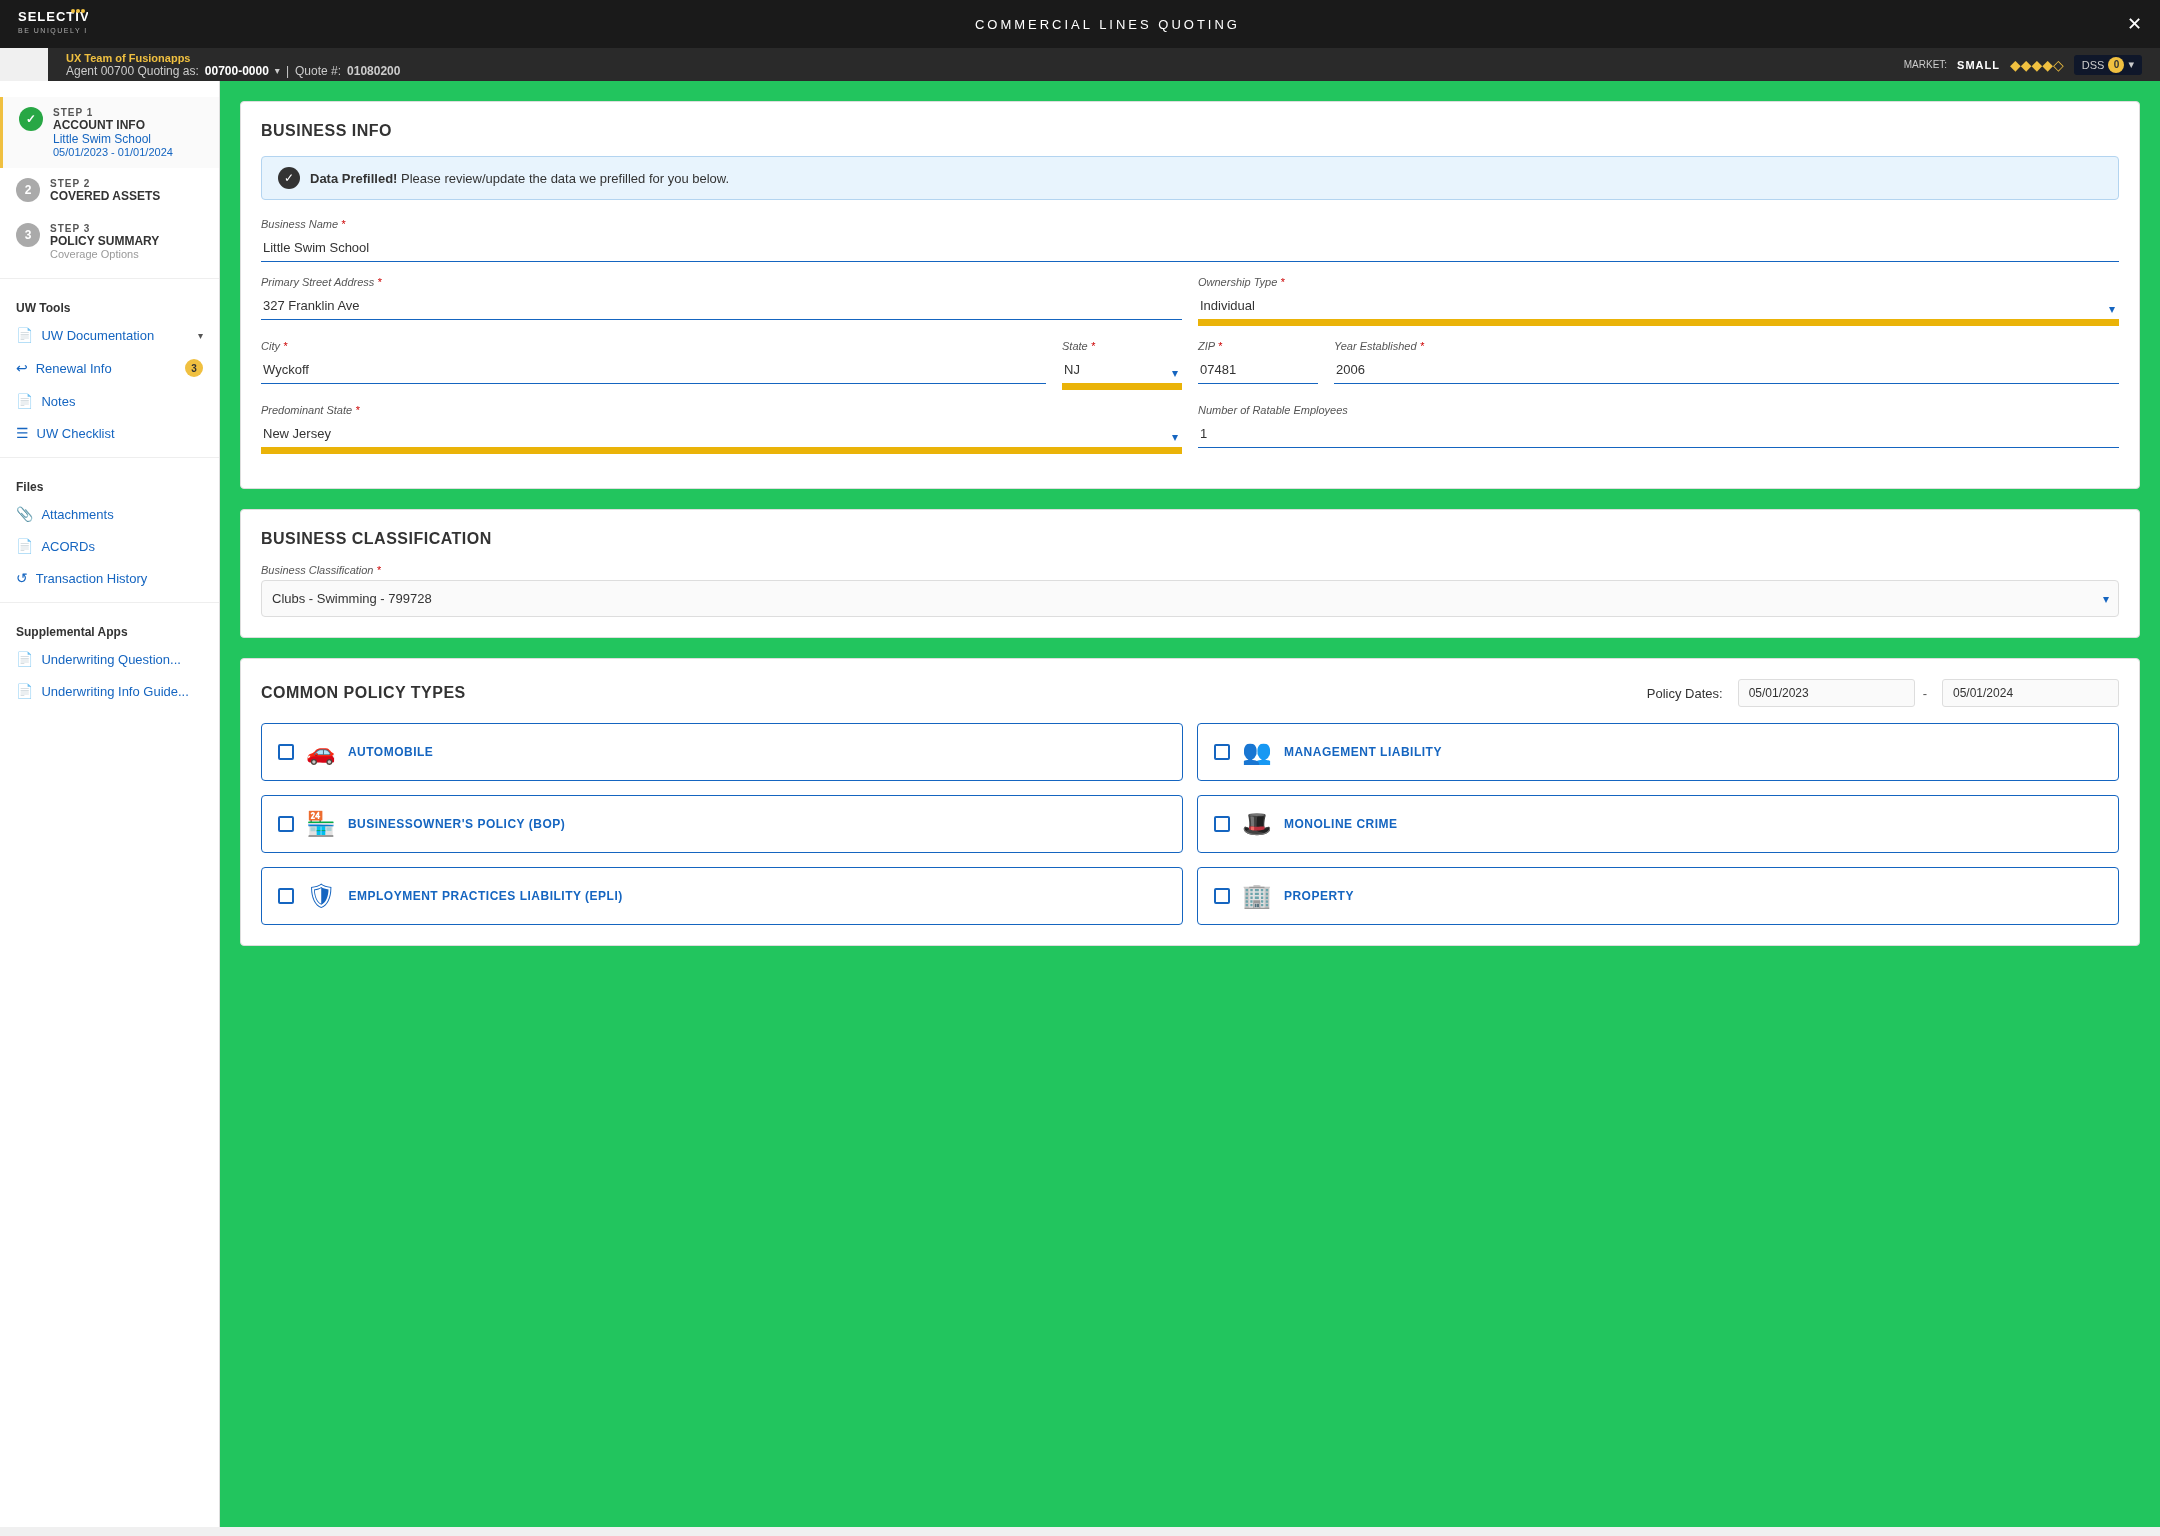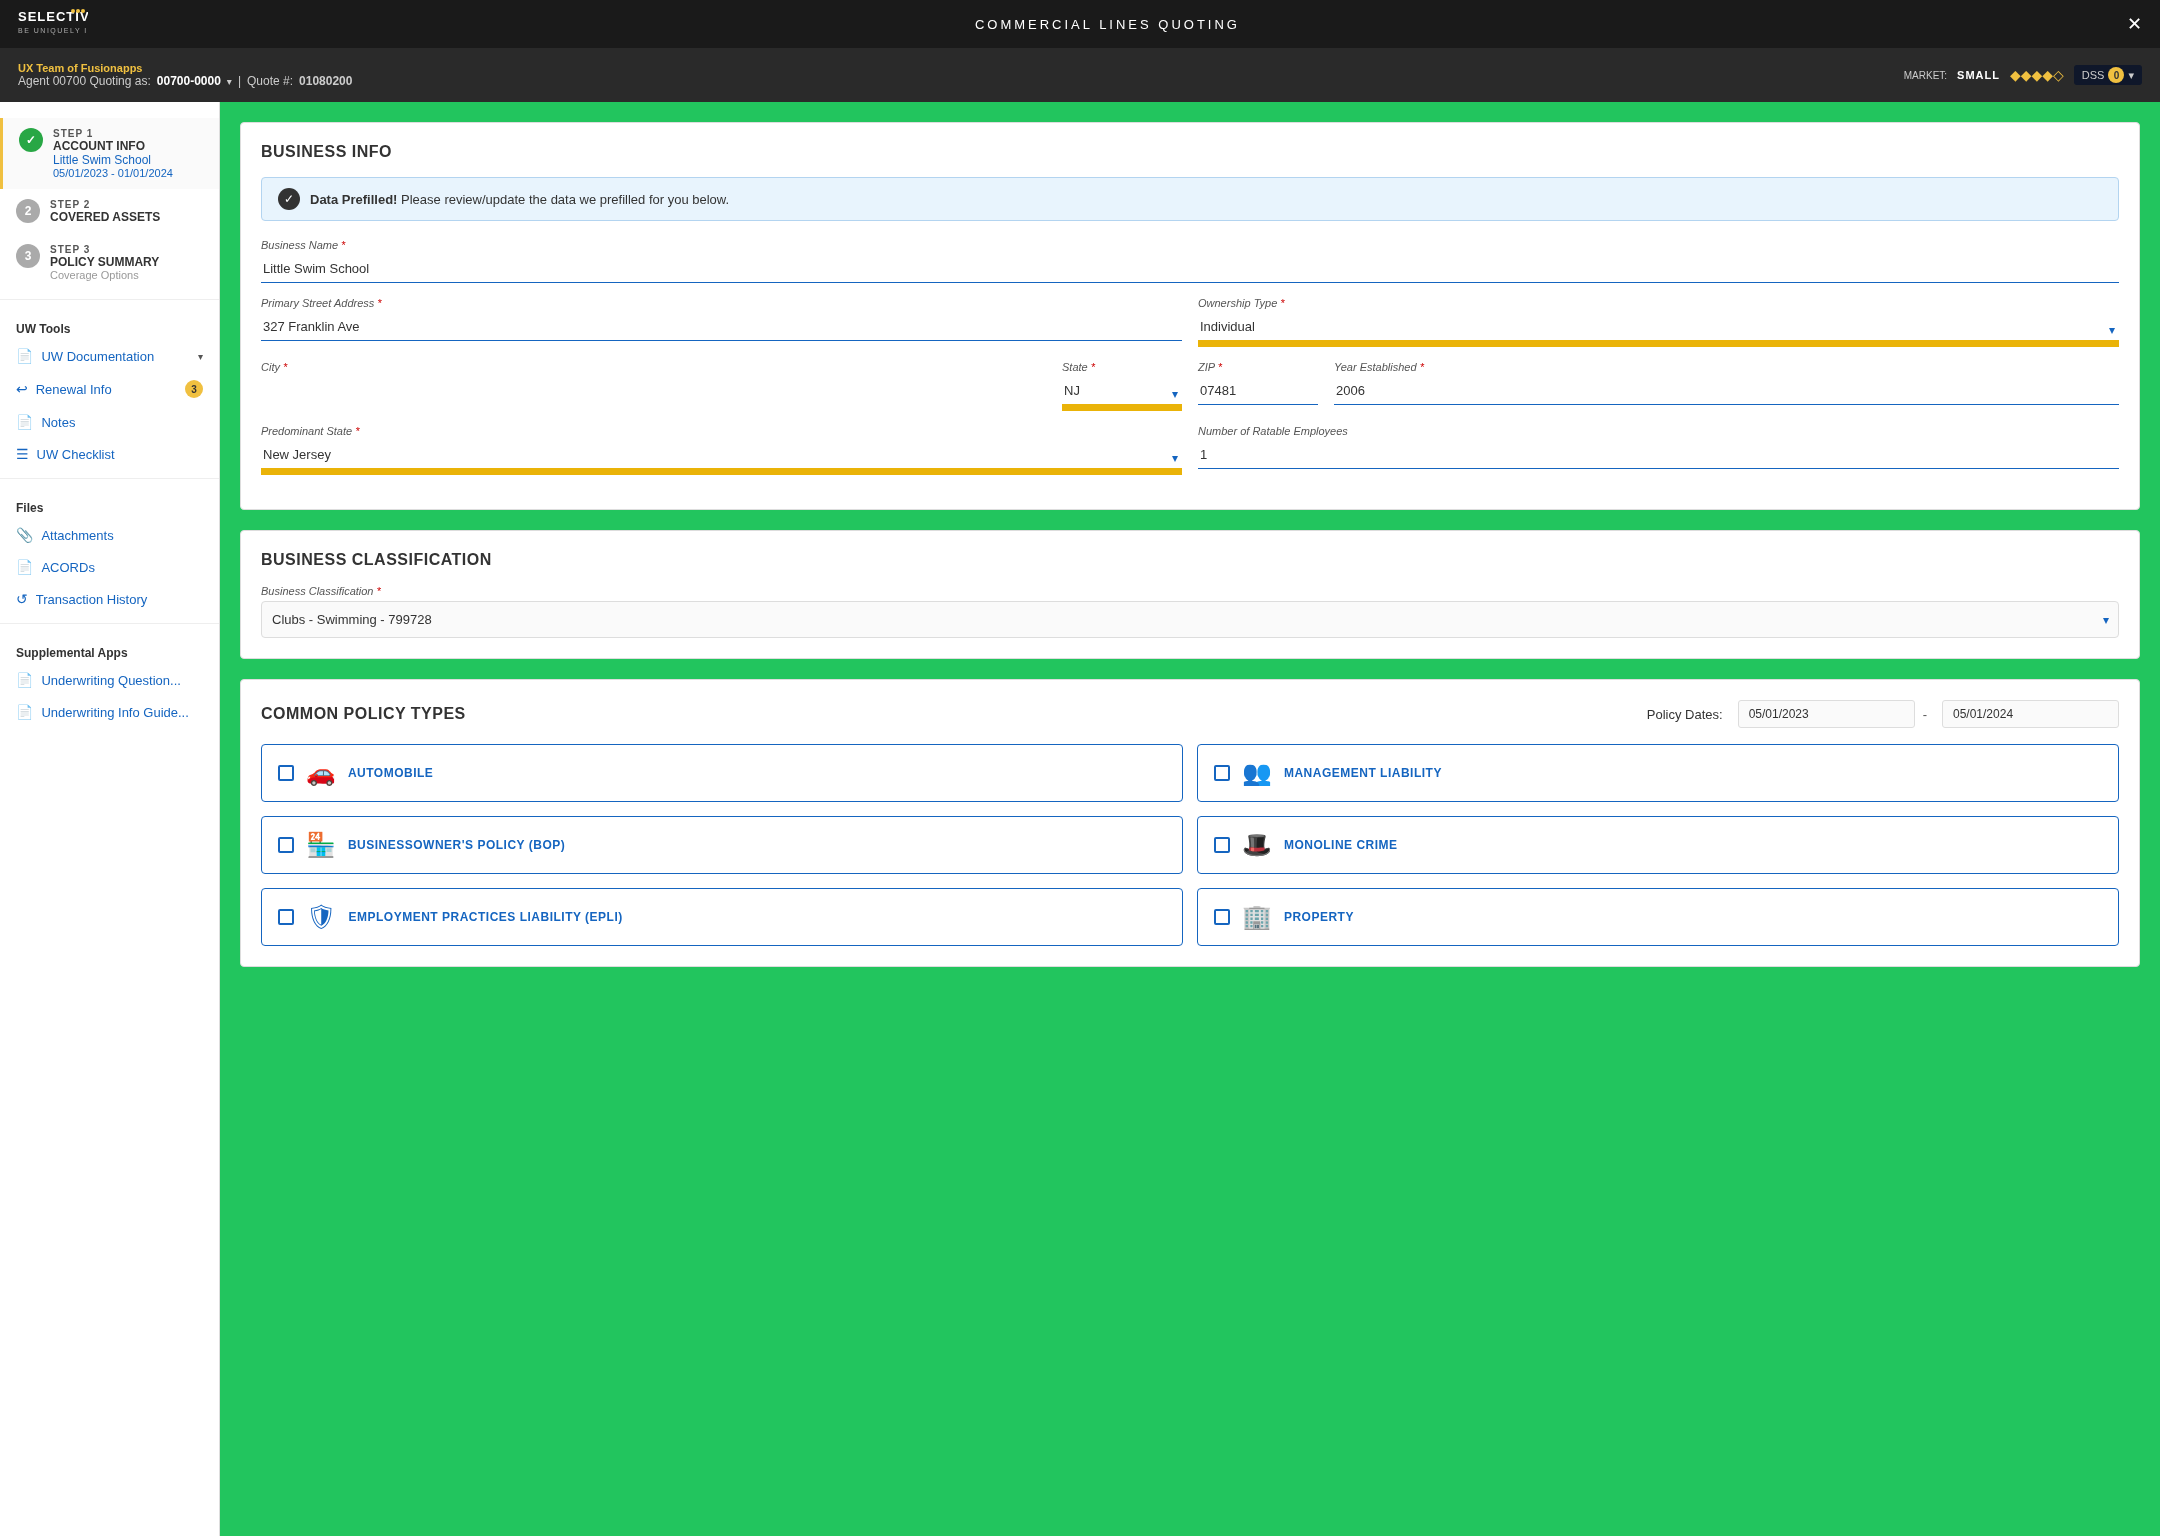--- a/index.html
+++ b/index.html
@@ -19,21 +19,22 @@
     .header-title { font-size: 13px; letter-spacing: 3px; color: white; font-weight: 300; }
     .close-btn { color: white; font-size: 18px; cursor: pointer; background: none; border: none; }
 
     
     .sub-header {
       background: #2a2a2a;
       display: flex;
       align-items: center;
       justify-content: space-between;
       padding: 4px 18px;
-      height: 54px;
+      height: 33px;
+      margin-left: 48px;
     }
     .sub-header-left { display: flex; flex-direction: column; }
     .agent-team { color: #f0c040; font-size: 11px; font-weight: bold; }
     .agent-info { color: #ccc; font-size: 12px; display: flex; align-items: center; gap: 6px; }
     .agent-info span { color: #ccc; }
     .quote-num { color: white; font-weight: bold; }
     .dropdown-arrow { color: #f0c040; font-size: 10px; }
     .divider-pipe { color: #555; }
     .sub-header-right { display: flex; align-items: center; gap: 10px; color: #ccc; font-size: 11px; }
     .market-label { color: #ccc; font-size: 10px; }
@@ -342,20 +343,21 @@
           </div>
         </div>
       </div>
 
       <div class="form-row">
         <div class="form-group">
           <label class="form-label">
             <span>City</span>
             <span class="required"> *</span>
           </label>
+          <input class="form-input" type="text" value="Wyckoff" style="">
         </div>
         <div class="form-group small">
           <label class="form-label">
             <span>State</span>
             <span class="required"> *</span>
           </label>
           <div class="form-select-wrap">
             <select class="form-select">
               <option>NJ</option>
             </select>

